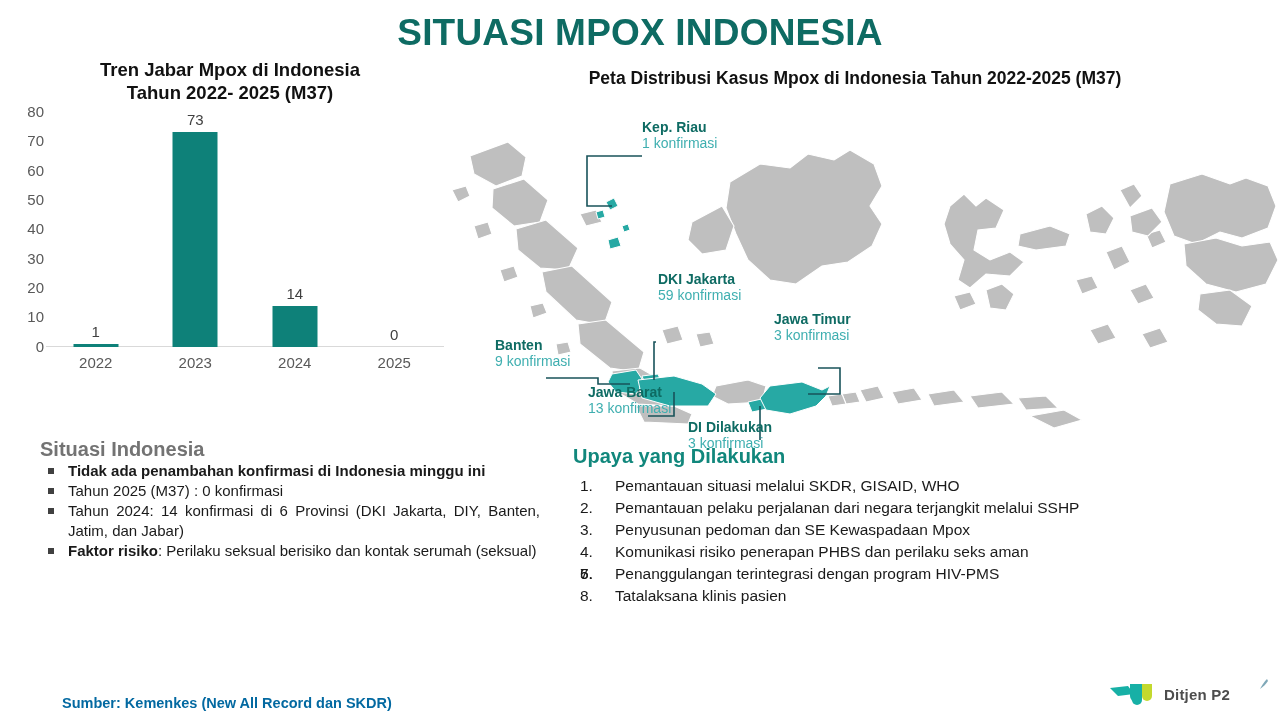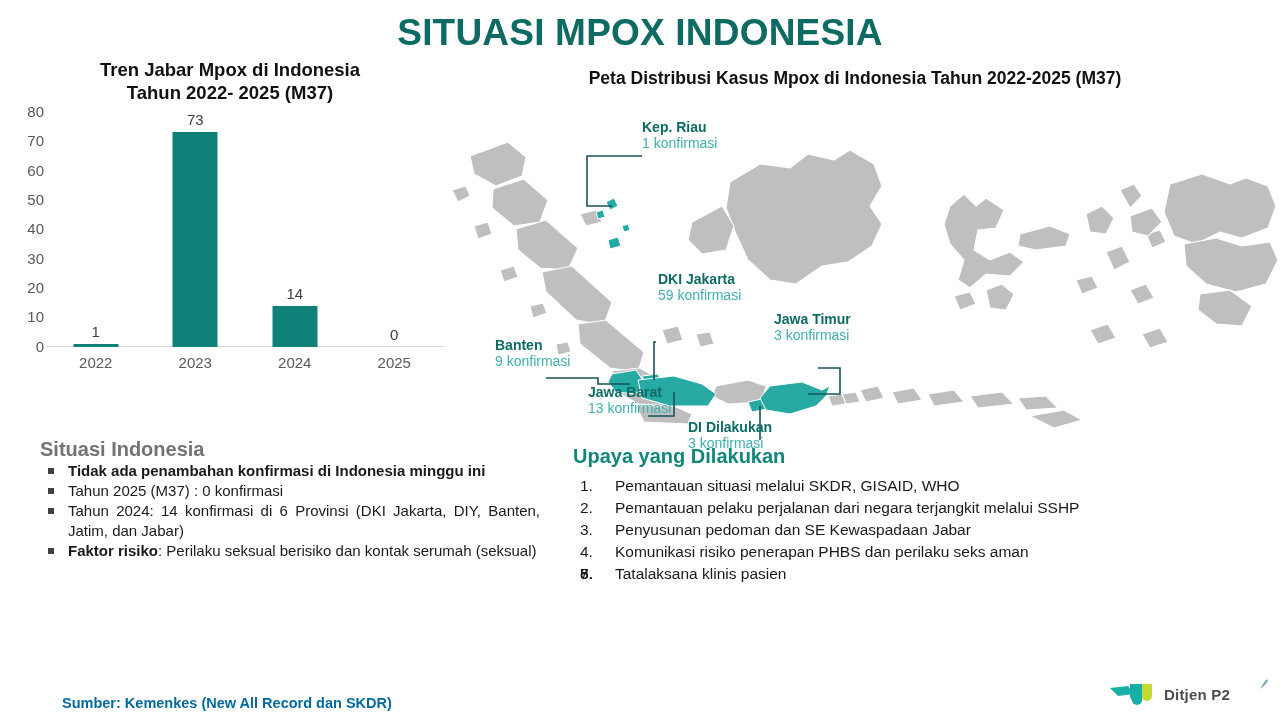--- a/index.html
+++ b/index.html
@@ -294,25 +294,25 @@
         <span class="b">Faktor risiko</span><span>: Perilaku seksual berisiko dan kontak serumah (seksual)</span>
       </li>
     </ul>
   </div>
 
   <div class="sec-right">
     <div class="sec-head2">Upaya yang Dilakukan</div>
     <ul class="nlist">
       <li><span class="num">1.</span><span>Pemantauan situasi melalui SKDR, GISAID, WHO</span></li>
       <li><span class="num">2.</span><span>Pemantauan pelaku perjalanan dari negara terjangkit melalui SSHP</span></li>
-      <li><span class="num">3.</span><span>Penyusunan pedoman dan SE Kewaspadaan Jabar</span></li>
+      <li><span class="num">3.</span><span>Penyusunan pedoman dan SE Kewaspadaan Mpox</span></li>
       <li><span class="num">4.</span><span>Komunikasi risiko penerapan PHBS dan perilaku seks aman</span></li>
       <li><span class="num">5.</span></li>
       <li><span class="num">6.</span></li>
-      <li><span class="num">7.</span></li>
+      <li><span class="num">7.</span><span>Penanggulangan terintegrasi dengan program HIV-PMS</span></li>
       <li><span class="num">8.</span><span>Tatalaksana klinis pasien</span></li>
     </ul>
   </div>
 
   <div class="source">Sumber: Kemenkes (New All Record dan SKDR)</div>
 
   <div class="logo">
     <svg width="50" height="34" viewBox="0 0 50 34">
       <path d="M2 10 L20 8 L26 16 L10 18 Z" fill="#17B0A6"></path>
       <path d="M22 6 L34 6 L34 18 A6 6 0 0 1 22 18 Z" fill="#17B0A6"></path>

